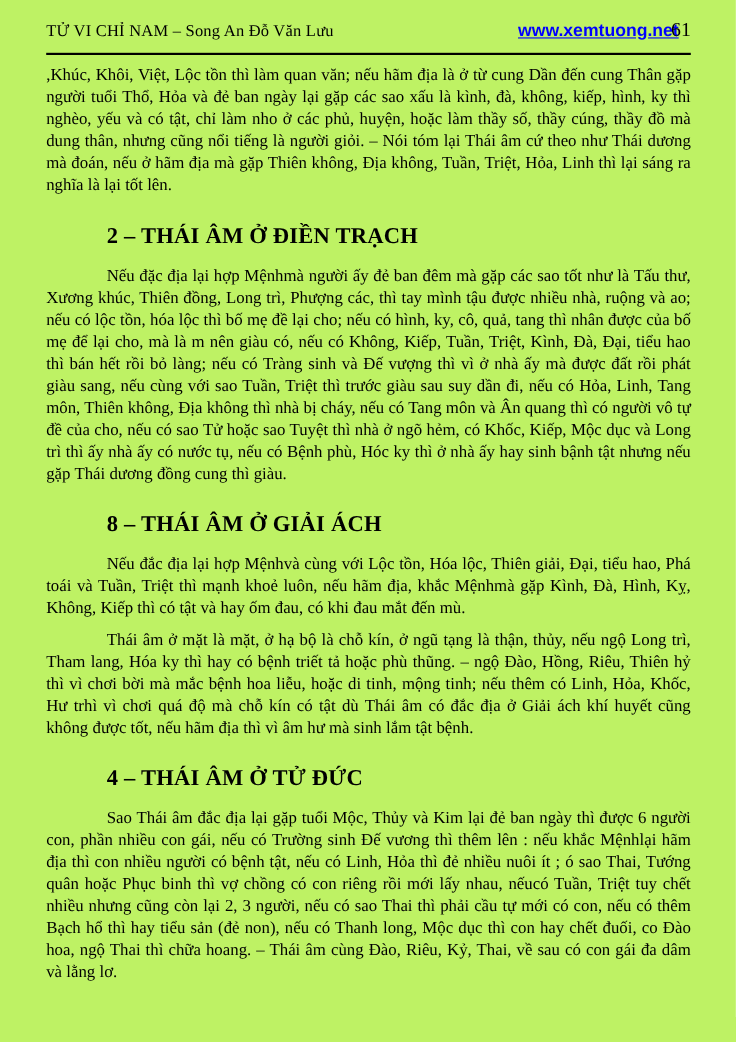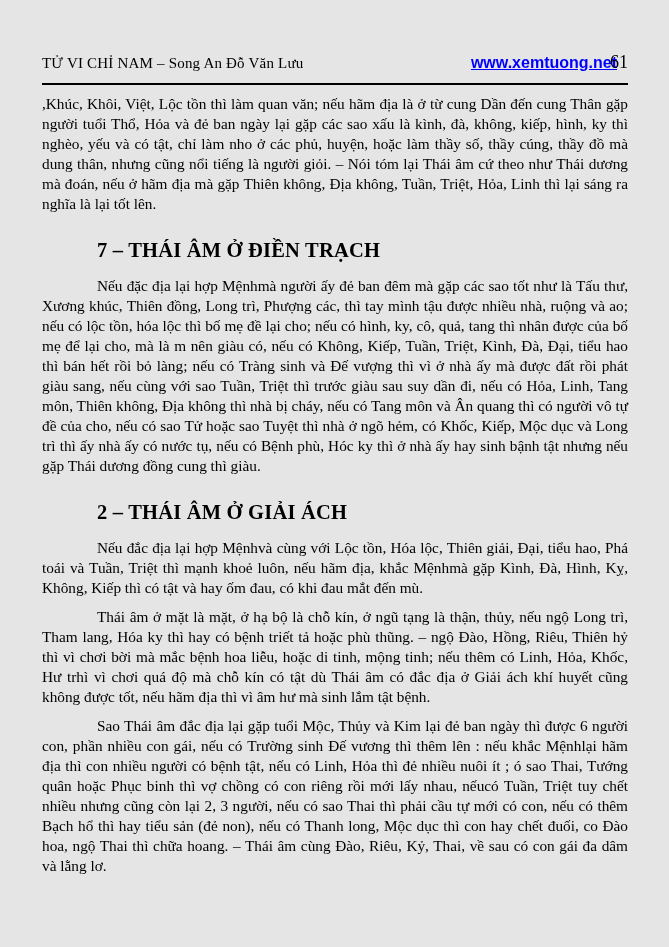--- a/index.html
+++ b/index.html
@@ -11,22 +11,22 @@
     width: 669px;
     height: 947px;
     overflow: hidden;
     font-family: "Liberation Serif", serif;
     color: #000000;
   }
   .page {
     box-sizing: border-box;
     width: 669px;
     height: 947px;
-    padding: 52px 41px 0 42px;
-    background: #e5e5e5;
+    padding: 17px 41px 0 42px;
+    background: #bef264;
   }
   .header {
     display: flex;
     justify-content: space-between;
     align-items: baseline;
   }
   .header-title {
     font-size: 15px;
     letter-spacing: 0.2px;
     white-space: nowrap;
@@ -79,20 +79,21 @@
 <div class="page">
   <header class="header">
     <span class="header-title">TỬ VI CHỈ NAM – Song An Đỗ Văn Lưu</span>
     <span class="header-right">
       <a class="header-link" href="#">www.xemtuong.net</a><span class="page-number">61</span>
     </span>
   </header>
   <div class="rule"></div>
   <main id="doc-body">
       <p class="para"><span>,Khúc, Khôi, Việt, Lộc tồn thì làm quan văn; nếu hãm địa là ở từ cung Dần đến cung Thân gặp người tuổi Thổ, Hỏa và đẻ ban ngày lại gặp các sao xấu là kình, đà, không, kiếp, hình, ky thì nghèo, yếu và có tật, chỉ làm nho ở các phủ, huyện, hoặc làm thầy số, thầy cúng, thầy đồ mà dung thân, nhưng cũng nổi tiếng là người giỏi. – Nói tóm lại Thái âm cứ theo như Thái dương mà đoán, nếu ở hãm địa mà gặp Thiên không, Địa không, Tuần, Triệt, Hỏa, Linh thì lại sáng ra nghĩa là lại tốt lên.</span></p>
-      <h2 class="section-heading">7 – THÁI ÂM Ở ĐIỀN TRẠCH</h2>
+      <h2 class="section-heading">2 – THÁI ÂM Ở ĐIỀN TRẠCH</h2>
       <p class="para indent"><span>Nếu đặc địa lại hợp </span><span class="bold">Mệnh</span><span>mà người ấy đẻ ban đêm mà gặp các sao tốt như là Tấu thư, Xương khúc, Thiên đồng, Long trì, Phượng các, thì tay mình tậu được nhiều nhà, ruộng và ao; nếu có lộc tồn, hóa lộc thì bố mẹ đề lại cho; nếu có hình, ky, cô, quả, tang thì nhân được của bố mẹ để lại cho, mà là m nên giàu có, nếu có Không, Kiếp, Tuần, Triệt, Kình, Đà, Đại, tiểu hao thì bán hết rồi bỏ làng; nếu có Tràng sinh và Đế vượng thì vì ở nhà ấy mà được đất rồi phát giàu sang, nếu cùng với sao Tuần, Triệt thì trước giàu sau suy dần đi, nếu có Hỏa, Linh, Tang môn, Thiên không, Địa không thì nhà bị cháy, nếu có Tang môn và Ân quang thì có người vô tự đề của cho, nếu có sao Tử hoặc sao Tuyệt thì nhà ở ngõ hẻm, có Khốc, Kiếp, Mộc dục và Long trì thì ấy nhà ấy có nước tụ, nếu có Bệnh phù, Hóc ky thì ở nhà ấy hay sinh bậnh tật nhưng nếu gặp Thái dương đồng cung thì giàu.</span></p>
-      <h2 class="section-heading">2 – THÁI ÂM Ở GIẢI ÁCH</h2>
+      <h2 class="section-heading">8 – THÁI ÂM Ở GIẢI ÁCH</h2>
       <p class="para indent"><span>Nếu đắc địa lại hợp </span><span class="bold">Mệnh</span><span>và cùng với Lộc tồn, Hóa lộc, Thiên giải, Đại, tiểu hao, Phá toái và Tuần, Triệt thì mạnh khoẻ luôn, nếu hãm địa, khắc </span><span class="bold">Mệnh</span><span>mà gặp Kình, Đà, Hình, Kỵ, Không, Kiếp thì có tật và hay ốm đau, có khi đau mắt đến mù.</span></p>
       <p class="para indent"><span>Thái âm ở mặt là mặt, ở hạ bộ là chỗ kín, ở ngũ tạng là thận, thủy, nếu ngộ Long trì, Tham lang, Hóa ky thì hay có bệnh triết tả hoặc phù thũng. – ngộ Đào, Hồng, Riêu, Thiên hỷ thì vì chơi bời mà mắc bệnh hoa liễu, hoặc di tinh, mộng tinh; nếu thêm có Linh, Hỏa, Khốc, Hư trhì vì chơi quá độ mà chỗ kín có tật dù Thái âm có đắc địa ở Giải ách khí huyết cũng không được tốt, nếu hãm địa thì vì âm hư mà sinh lắm tật bệnh.</span></p>
+      <h2 class="section-heading">4 – THÁI ÂM Ở TỬ ĐỨC</h2>
       <p class="para indent"><span>Sao Thái âm đắc địa lại gặp tuổi Mộc, Thủy và Kim lại đẻ ban ngày thì được 6 người con, phần nhiều con gái, nếu có Trường sinh Đế vương thì thêm lên : nếu khắc </span><span class="bold">Mệnh</span><span>lại hãm địa thì con nhiều người có bệnh tật, nếu có Linh, Hỏa thì đẻ nhiều nuôi ít ; ó sao Thai, Tướng quân hoặc Phục binh thì vợ chồng có con riêng rồi mới lấy nhau, nếucó Tuần, Triệt tuy chết nhiều nhưng cũng còn lại 2, 3 người, nếu có sao Thai thì phải cầu tự mới có con, nếu có thêm Bạch hổ thì hay tiểu sản (đẻ non), nếu có Thanh long, Mộc dục thì con hay chết đuối, co Đào hoa, ngộ Thai thì chữa hoang. – Thái âm cùng Đào, Riêu, Kỷ, Thai, về sau có con gái đa dâm và lằng lơ.</span></p>
     </main>
 </div>
 
 </body></html>

